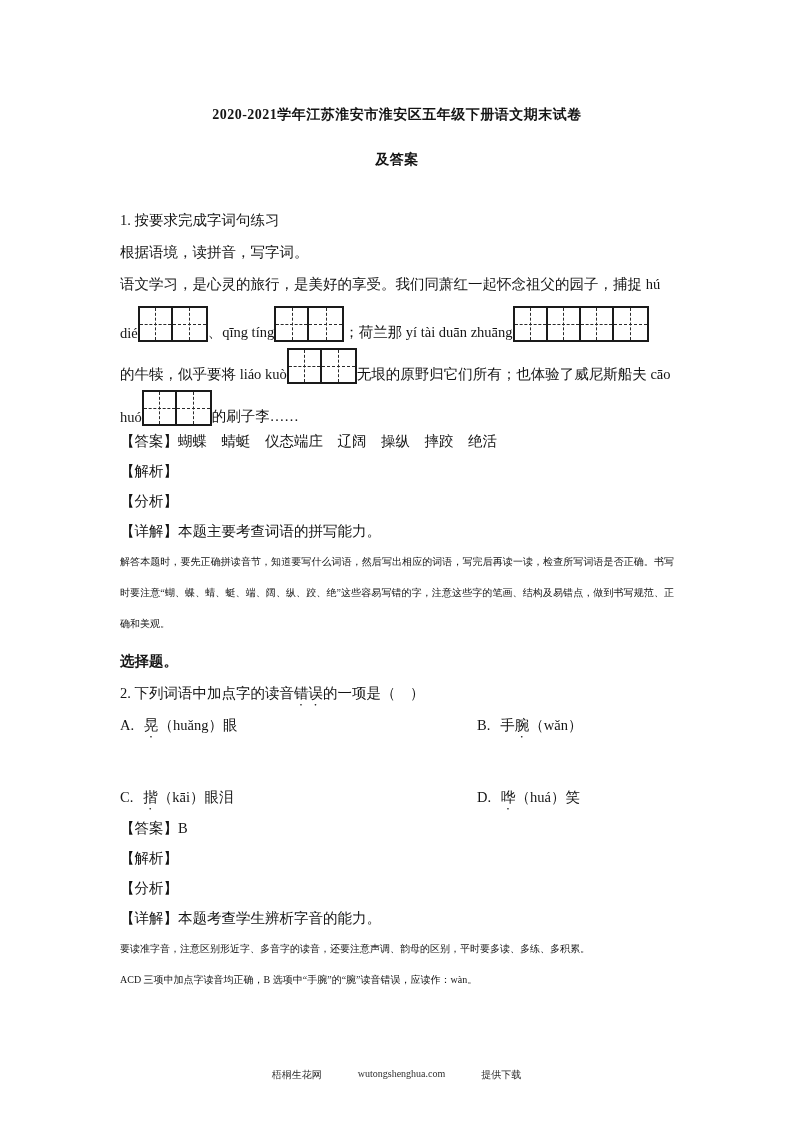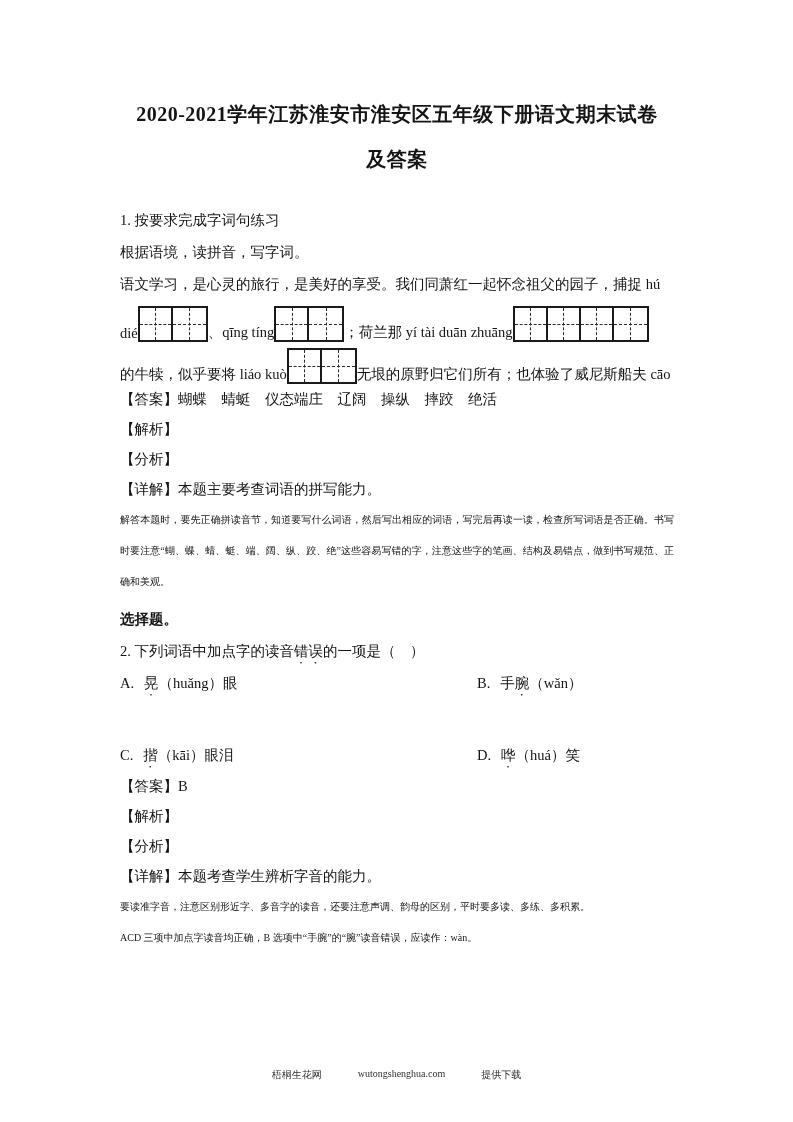--- a/index.html
+++ b/index.html
@@ -15,21 +15,21 @@
     overflow: hidden;
   }
   .content {
     position: absolute;
     left: 120px;
     top: 0;
     width: 554px;
   }
   .doc-title {
     margin-top: 92px;
-    font-size: 20px;
+    font-size: 14px;
     font-weight: bold;
     text-align: center;
     line-height: 45px;
     letter-spacing: 0.5px;
   }
   .line  { font-size: 14.5px; line-height: 32px; white-space: nowrap; }
   .bline { font-size: 14.5px; line-height: 30px; white-space: nowrap; }
   .para  { font-size: 10px; line-height: 31px; text-align: justify; text-justify: inter-ideograph; }
   .q1-block { margin-top: 22px; }
   .gridline {
@@ -117,20 +117,25 @@
         <span class="tzg"><span class="cell"></span><span class="cell"></span><span class="cell"></span><span class="cell"></span></span>
       </div>
 
       <div class="gridline">
         <span>的牛犊，似乎要将 liáo kuò</span>
         <span class="tzg"><span class="cell"></span><span class="cell"></span></span>
         <span>无垠的原野归它们所有；也体验了威尼斯船夫 cāo</span>
       </div>
 
 
+      <div class="gridline">
+        <span>huó</span>
+        <span class="tzg"><span class="cell"></span><span class="cell"></span></span>
+        <span>的刷子李……</span>
+      </div>
 
       <div class="bline">【答案】蝴蝶　蜻蜓　仪态端庄　辽阔　操纵　摔跤　绝活</div>
       <div class="bline">【解析】</div>
       <div class="bline">【分析】</div>
       <div class="bline">【详解】本题主要考查词语的拼写能力。</div>
       <div class="para">解答本题时，要先正确拼读音节，知道要写什么词语，然后写出相应的词语，写完后再读一读，检查所写词语是否正确。书写时要注意“蝴、蝶、蜻、蜓、端、阔、纵、跤、绝”这些容易写错的字，注意这些字的笔画、结构及易错点，做到书写规范、正确和美观。</div>
     </div>
 
     <div class="line bold sec-heading">选择题。</div>
 

